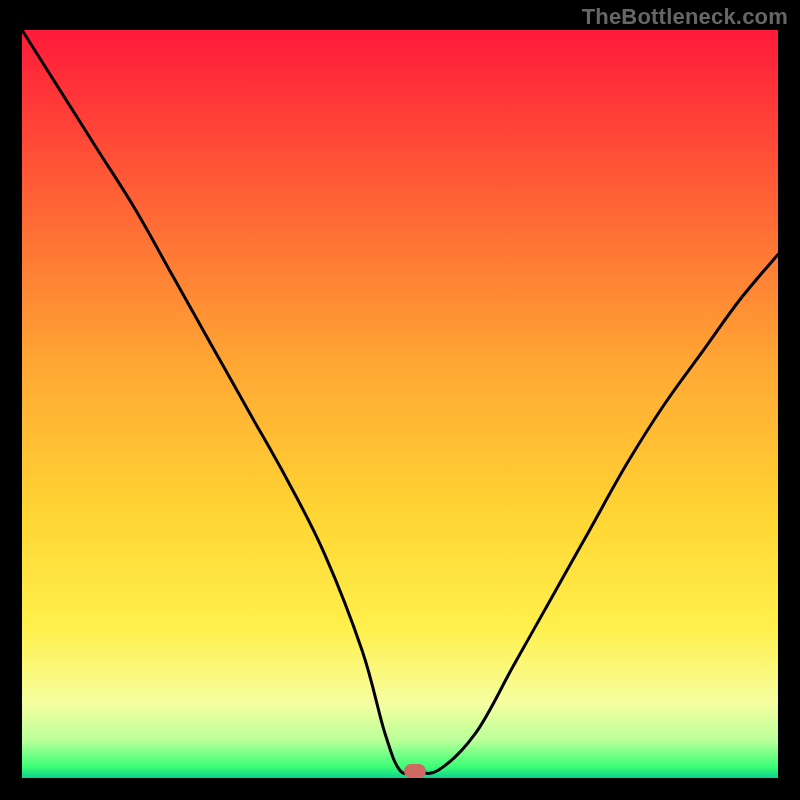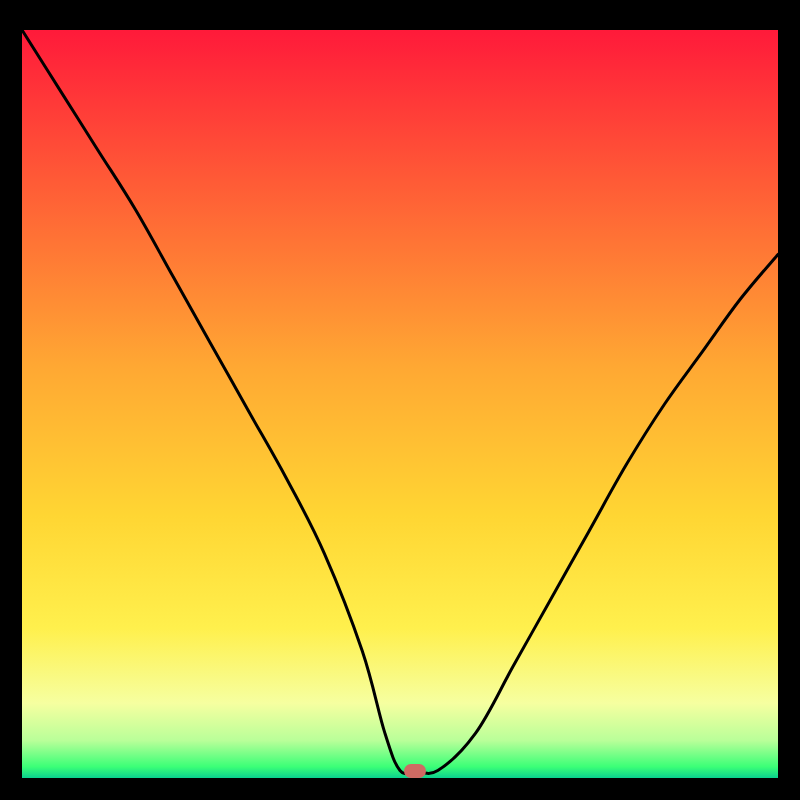--- a/index.html
+++ b/index.html
@@ -46,20 +46,21 @@
     height: 14px;
     background: #cf6a63;
     border-radius: 7px;
   }
 </style>
 </head>
 <body>
 
 <div class="frame">
 
+  <div class="watermark">TheBottleneck.com</div>
 
   <div class="plot">
     <svg viewBox="0 0 756 748" preserveAspectRatio="none">
       <defs>
         <linearGradient id="bg-grad" x1="0" y1="0" x2="0" y2="1">
         <stop offset="0%" stop-color="#ff1a3a"></stop>
             <stop offset="20%" stop-color="#ff5a36"></stop>
             <stop offset="45%" stop-color="#ffa833"></stop>
             <stop offset="65%" stop-color="#ffd633"></stop>
             <stop offset="80%" stop-color="#fff04d"></stop>

